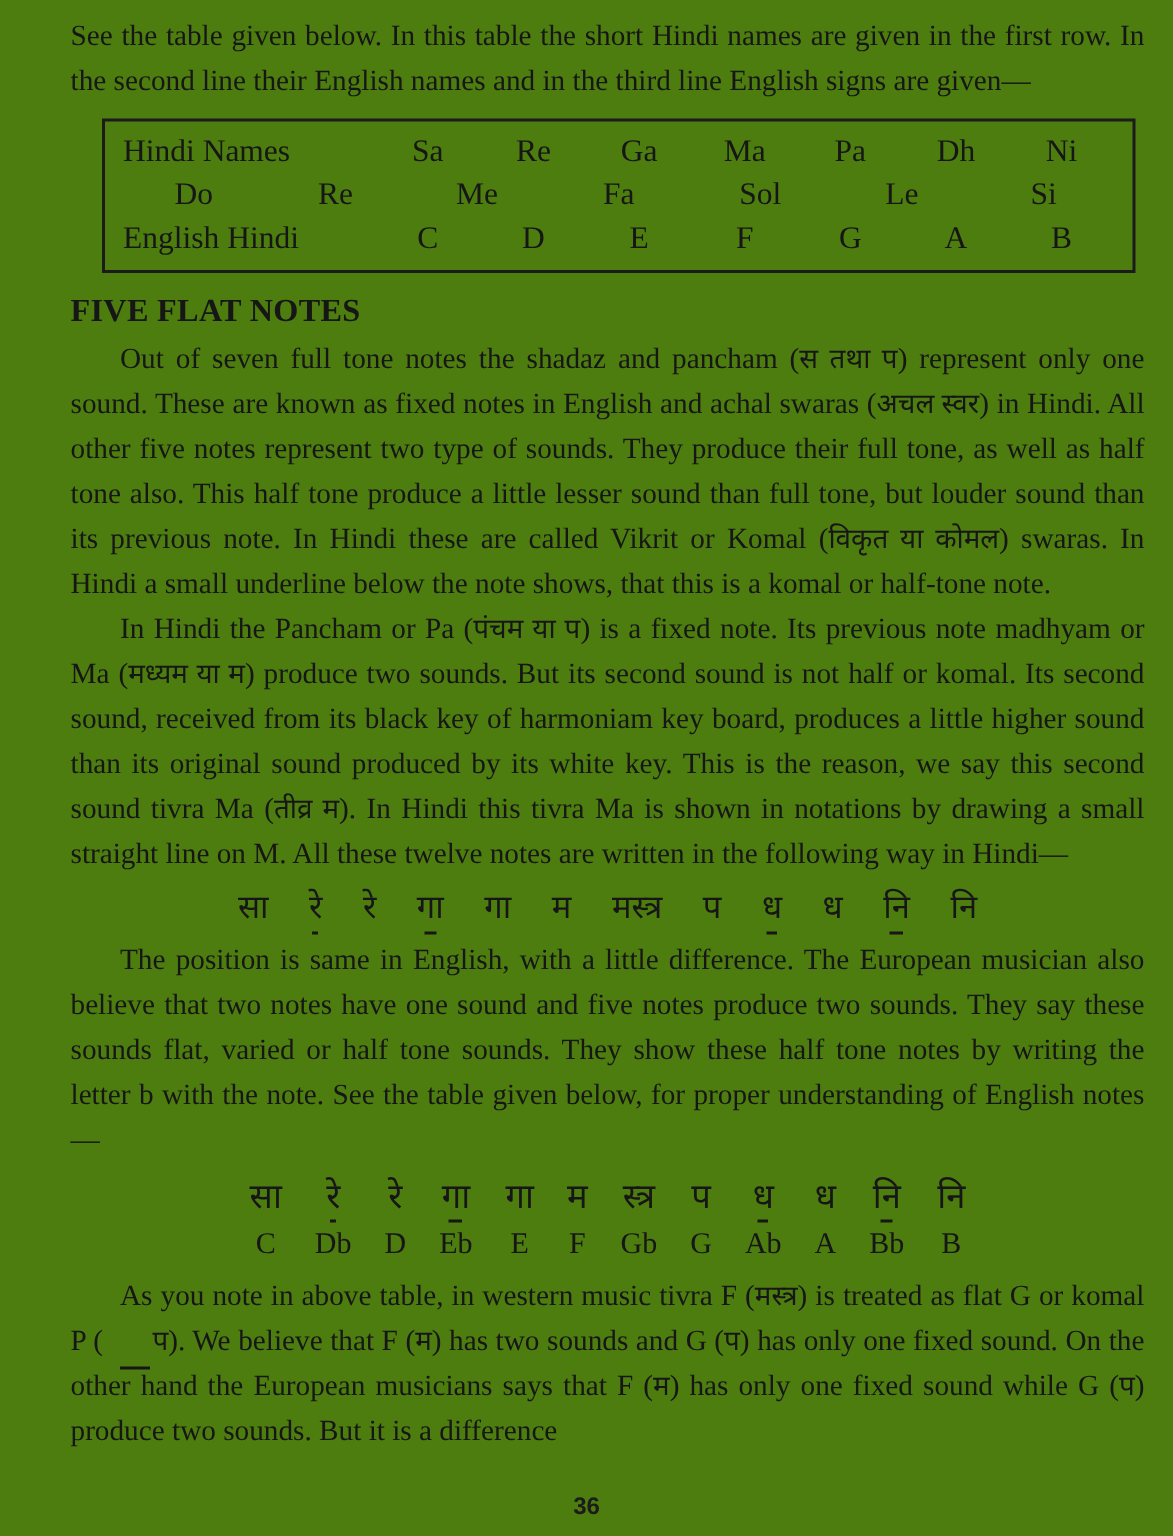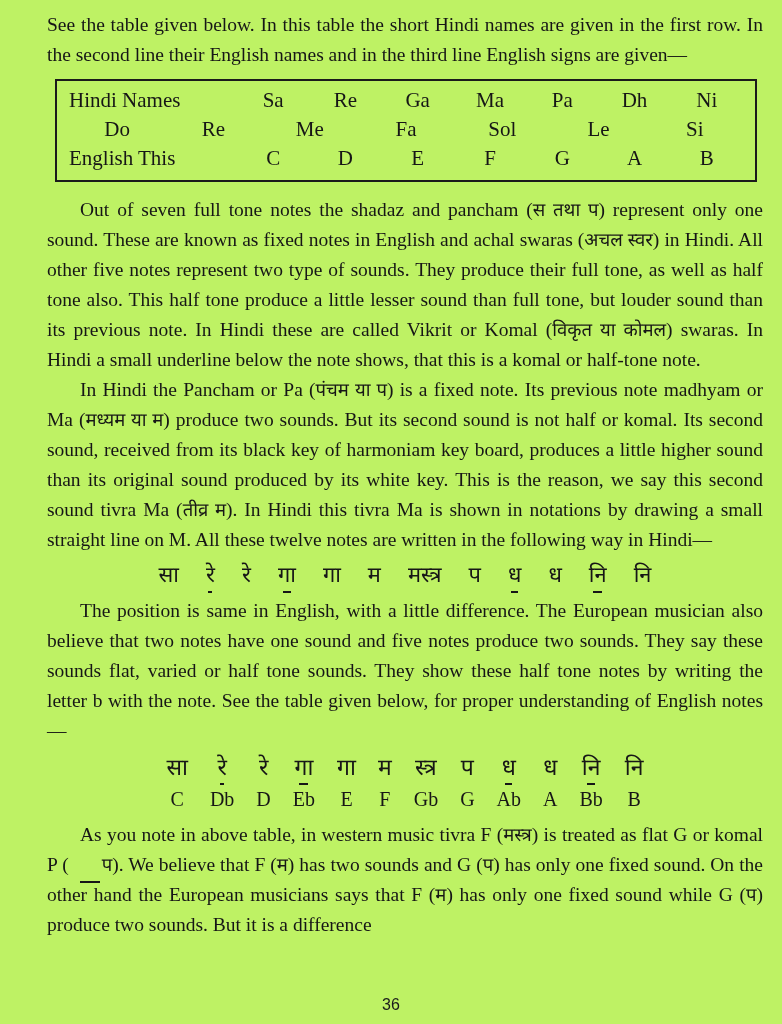--- a/index.html
+++ b/index.html
@@ -5,21 +5,21 @@
   html, body {
     margin: 0;
     padding: 0;
     background: #ffffff;
   }
   .page {
     position: relative;
     width: 782px;
     height: 1024px;
     box-sizing: border-box;
-    background: #bef264;
+    background: #4d7c0f;
     color: #161616;
     font-family: "Liberation Serif", serif;
     padding: 10px 19px 0 47px;
     overflow: hidden;
   }
   .body-text {
     font-size: 19.5px;
     line-height: 30px;
     text-align: justify;
     margin: 0;
@@ -35,21 +35,21 @@
     position: absolute;
     left: 26%;
     width: 46%;
     bottom: -3px;
     border-bottom: 2px solid #161616;
   }
 
   .ntable {
     box-sizing: border-box;
     border: 2.5px solid #1b1b1b;
-    margin: 9px 6px 13px 8px;
+    margin: 9px 6px 13px 21px;
     padding: 5px 12px 7px 12px;
     font-size: 21px;
     line-height: 29px;
   }
   .trow { display: flex; }
   .tlabel { flex: 0 0 168px; }
   .tcell { flex: 1 1 0; text-align: center; }
   .trow .tcell:last-child { text-align: center; }
 
   .section-heading {
@@ -82,21 +82,21 @@
   .nhindi { font-size: 23px; line-height: 28px; }
   .nenglish { font-size: 20px; line-height: 26px; margin-top: 4px; }
 
   .pagenum {
     position: absolute;
     left: 0;
     right: 0;
     bottom: 10px;
     text-align: center;
     font-family: "Liberation Sans", sans-serif;
-    font-weight: normal;
+    font-weight: bold;
     font-size: 16px;
     color: #1b1b1b;
   }
 </style>
 </head>
 <body>
 
 <div class="page">
 
   <p class="body-text">See the table given below. In this table the short Hindi names are given in the first row. In the second line their English names and in the third line English signs are given—</p>
@@ -115,31 +115,32 @@
       <div class="trow">
         <span class="tcell">Do</span>
         <span class="tcell">Re</span>
         <span class="tcell">Me</span>
         <span class="tcell">Fa</span>
         <span class="tcell">Sol</span>
         <span class="tcell">Le</span>
         <span class="tcell">Si</span>
       </div>
       <div class="trow">
-        <span class="tlabel">English This</span>
+        <span class="tlabel">English Hindi</span>
         <span class="tcell">C</span>
         <span class="tcell">D</span>
         <span class="tcell">E</span>
         <span class="tcell">F</span>
         <span class="tcell">G</span>
         <span class="tcell">A</span>
         <span class="tcell">B</span>
       </div>
     </div>
 
+  <h2 class="section-heading">FIVE FLAT NOTES</h2>
 
   <p class="body-text indent"><span>Out of seven full tone notes the shadaz and pancham (</span><span class="dev">स तथा प</span><span>) represent only one sound. These are known as fixed notes in English and </span><span class="it">achal swaras</span><span> (</span><span class="dev">अचल स्वर</span><span>) in Hindi. All other five notes represent two type of sounds. They produce their full tone, as well as half tone also. This half tone produce a little lesser sound than full tone, but louder sound than its previous note. In Hindi these are called </span><span class="it">Vikrit</span><span> or </span><span class="it">Komal</span><span> (</span><span class="dev">विकृत या कोमल</span><span>) </span><span class="it">swaras</span><span>. In Hindi a small underline below the note shows, that this is a </span><span class="it">komal</span><span> or half-tone note.</span></p>
 
   <p class="body-text indent"><span>In Hindi the Pancham or Pa (</span><span class="dev">पंचम या प</span><span>) is a fixed note. Its previous note </span><span class="it">madhyam</span><span> or Ma (</span><span class="dev">मध्यम या म</span><span>) produce two sounds. But its second sound is not half or </span><span class="it">komal</span><span>. Its second sound, received from its black key of harmoniam key board, produces a little higher sound than its original sound produced by its white key. This is the reason, we say this second sound </span><span class="it">tivra</span><span> Ma (</span><span class="dev">तीव्र म</span><span>). In Hindi this </span><span class="it">tivra Ma</span><span> is shown in notations by drawing a small straight line on M. All these twelve notes are written in the following way in Hindi—</span></p>
 
   <div class="notation">
       <span class="note dev">सा</span>
       <span class="note dev ku">रे</span>
       <span class="note dev">रे</span>
       <span class="note dev ku">गा</span>

